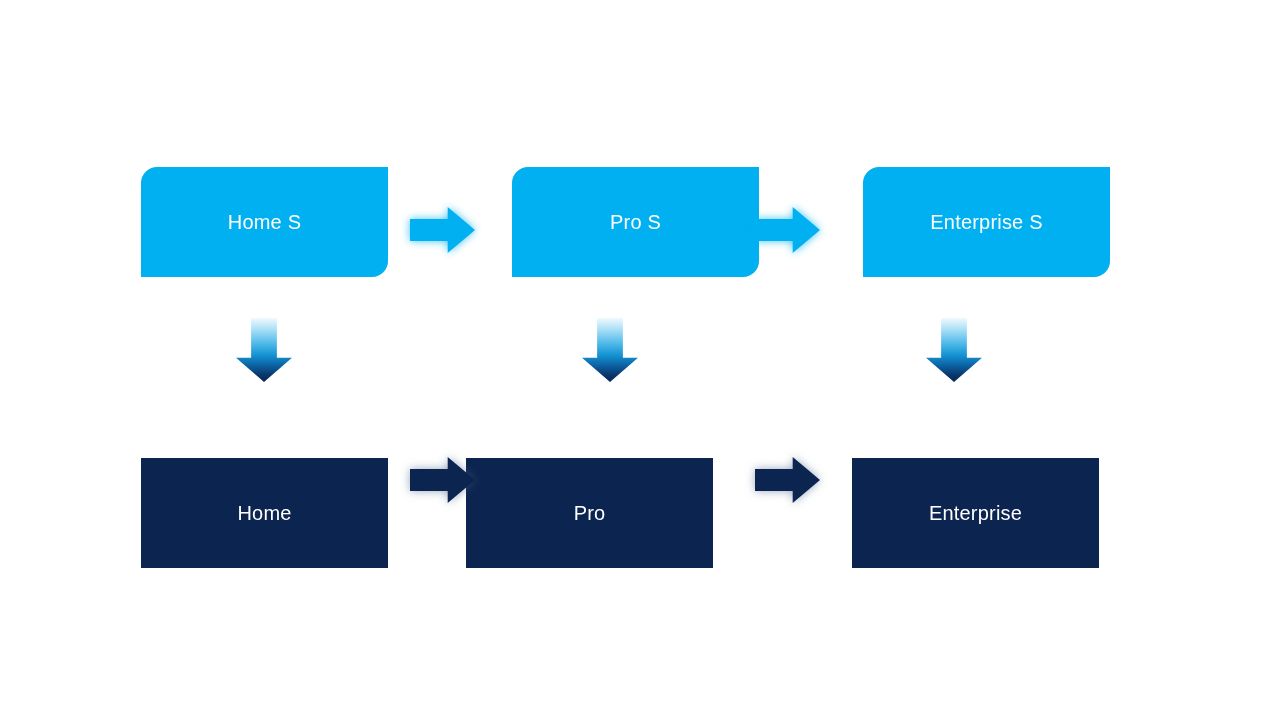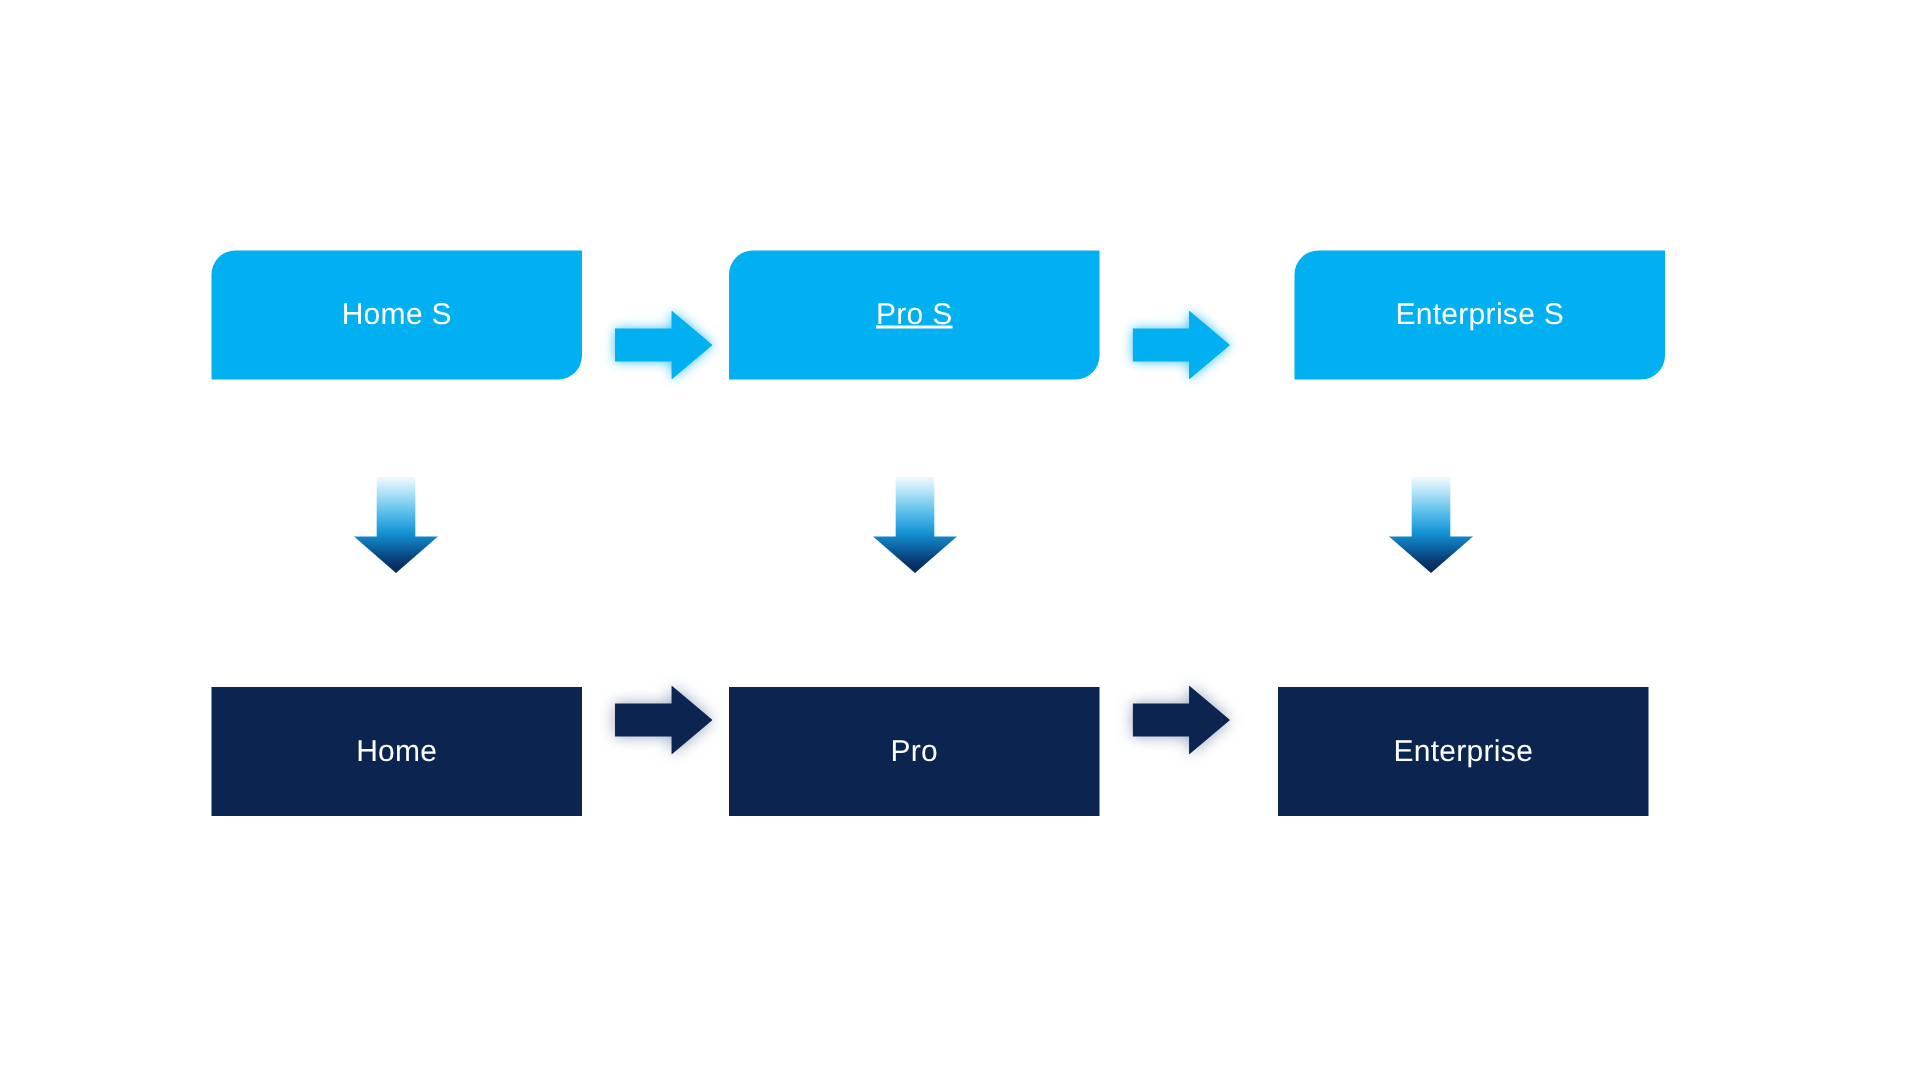--- a/index.html
+++ b/index.html
@@ -1,21 +1,21 @@
 <!DOCTYPE html>
 <html style="--accent-light: #00B0F0; --accent-dark: #0C2450;"><head>
 <meta charset="utf-8">
 <style>
   html,body{margin:0;padding:0;background:#fff;}
   .canvas{
     position:relative;width:1280px;height:720px;background:#ffffff;
     font-family:"Liberation Sans", sans-serif;overflow:hidden;
   }
   .box{
-    position:absolute;width:247px;height:86px;
+    position:absolute;width:247px;height:110px;
     display:flex;align-items:center;justify-content:center;
     color:#ffffff;font-size:20px;font-weight:400;letter-spacing:.2px;
   }
   .box.light{
     background:var(--accent-light,#00B0F0);
     border-radius:16px 0 16px 0;
   }
   .box.dark{
     background:var(--accent-dark,#0C2450);
     margin-top:40px;
@@ -38,42 +38,42 @@
   }
 </style>
 </head>
 <body>
 
 <div class="canvas">
 
   <div class="box light" style="left:141px;top:167px;">
     <span>Home S</span>
   </div>
-  <div class="box light" style="left:486px;top:167px;text-decoration:underline;">
+  <div class="box light" style="left:512px;top:167px;">
     <span>Pro S</span>
   </div>
   <div class="box light" style="left:831px;top:167px;margin-left:32px;">
     <span>Enterprise S</span>
   </div>
 
   <div class="arrow-right-wrap glow-light" style="left:410px;top:207px;">
     <div class="arrow-right light"></div>
   </div>
   <div class="arrow-right-wrap glow-light" style="left:755px;top:207px;">
     <div class="arrow-right light"></div>
   </div>
 
   <div class="arrow-down" style="left:236px;top:318px;"></div>
   <div class="arrow-down" style="left:582px;top:318px;"></div>
   <div class="arrow-down" style="left:926px;top:318px;"></div>
 
   <div class="box dark" style="left:141px;top:418px;">
     <span>Home</span>
   </div>
-  <div class="box dark" style="left:486px;top:418px;">
+  <div class="box dark" style="left:466px;top:418px;">
     <span>Pro</span>
   </div>
   <div class="box dark" style="left:852px;top:418px;">
     <span>Enterprise</span>
   </div>
 
   <div class="arrow-right-wrap glow-dark" style="left:410px;top:457px;">
     <div class="arrow-right dark"></div>
   </div>
   <div class="arrow-right-wrap glow-dark" style="left:755px;top:457px;">

